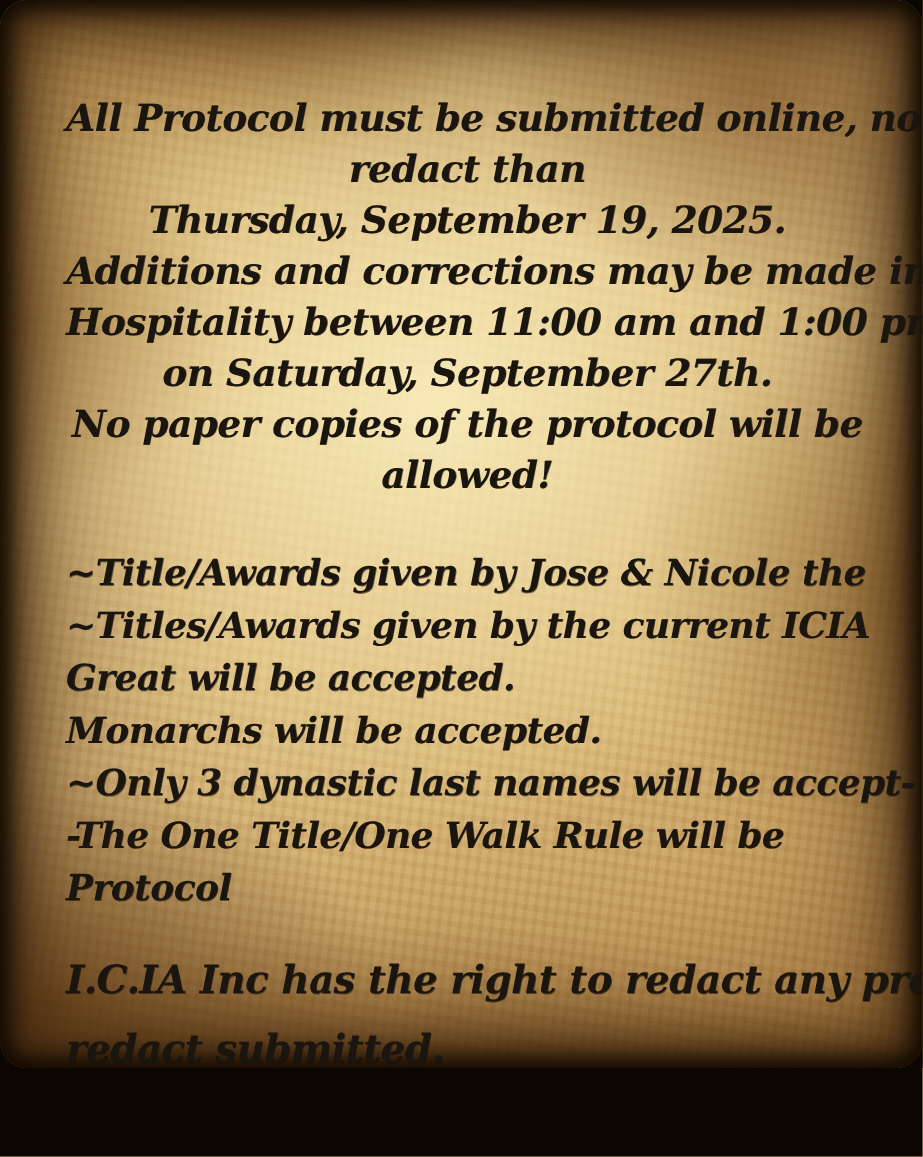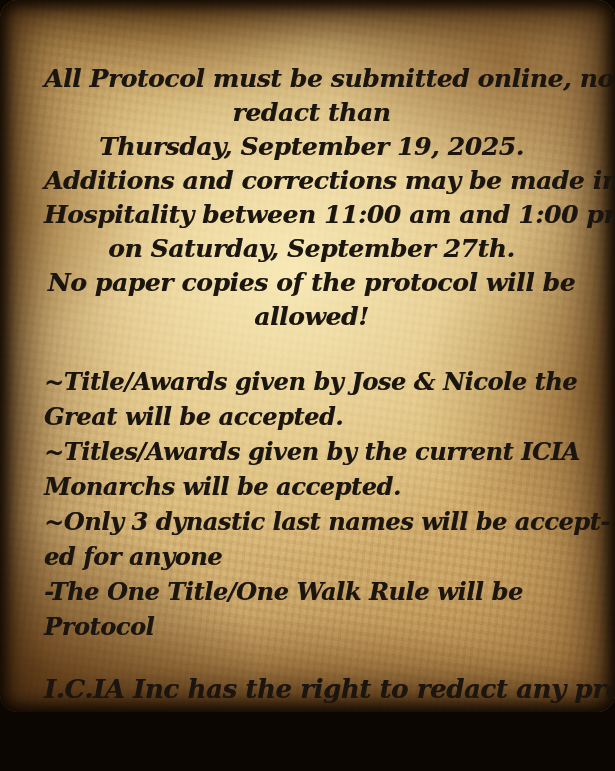--- a/index.html
+++ b/index.html
@@ -82,25 +82,24 @@
       <div class="line">Thursday, September 19, 2025.</div>
       <div class="line">Additions and corrections may be made in</div>
       <div class="line">Hospitality between 11:00 am and 1:00 pm</div>
       <div class="line">on Saturday, September 27th.</div>
       <div class="line">No paper copies of the protocol will be</div>
       <div class="line">allowed!</div>
     </div>
 
     <div class="block rules">
       <div class="line">~Title/Awards given by Jose &amp; Nicole the</div>
+      <div class="line">~Titles/Awards given by the current ICIA</div>
       <div class="line">Great will be accepted.</div>
-      <div class="line">~Titles/Awards given by the current ICIA</div>
       <div class="line">Monarchs will be accepted.</div>
       <div class="line">~Only 3 dynastic last names will be accept-</div>
-      <div class="line">ed for anyone</div>
       <div class="line">-The One Title/One Walk Rule will be</div>
       <div class="line">Protocol</div>
     </div>
 
     <div class="block footer">
       <div class="line">I.C.IA Inc has the right to redact any pro-</div>
       <div class="line">redact submitted.</div>
     </div>
 
   </div>

